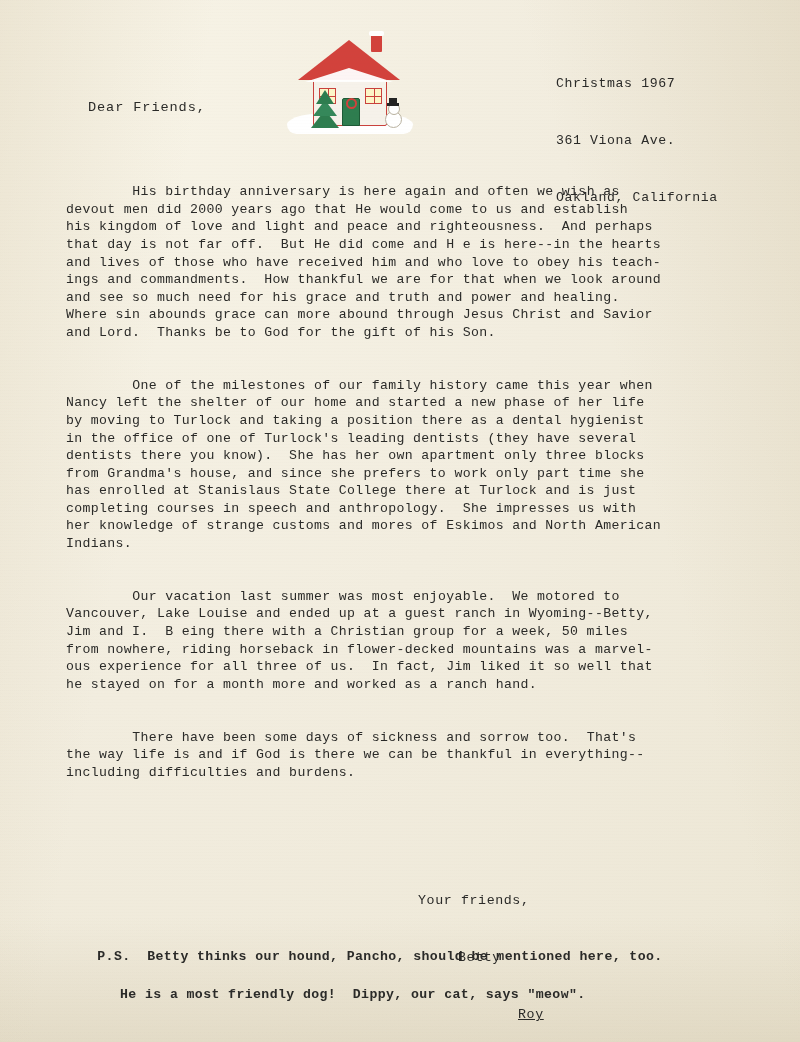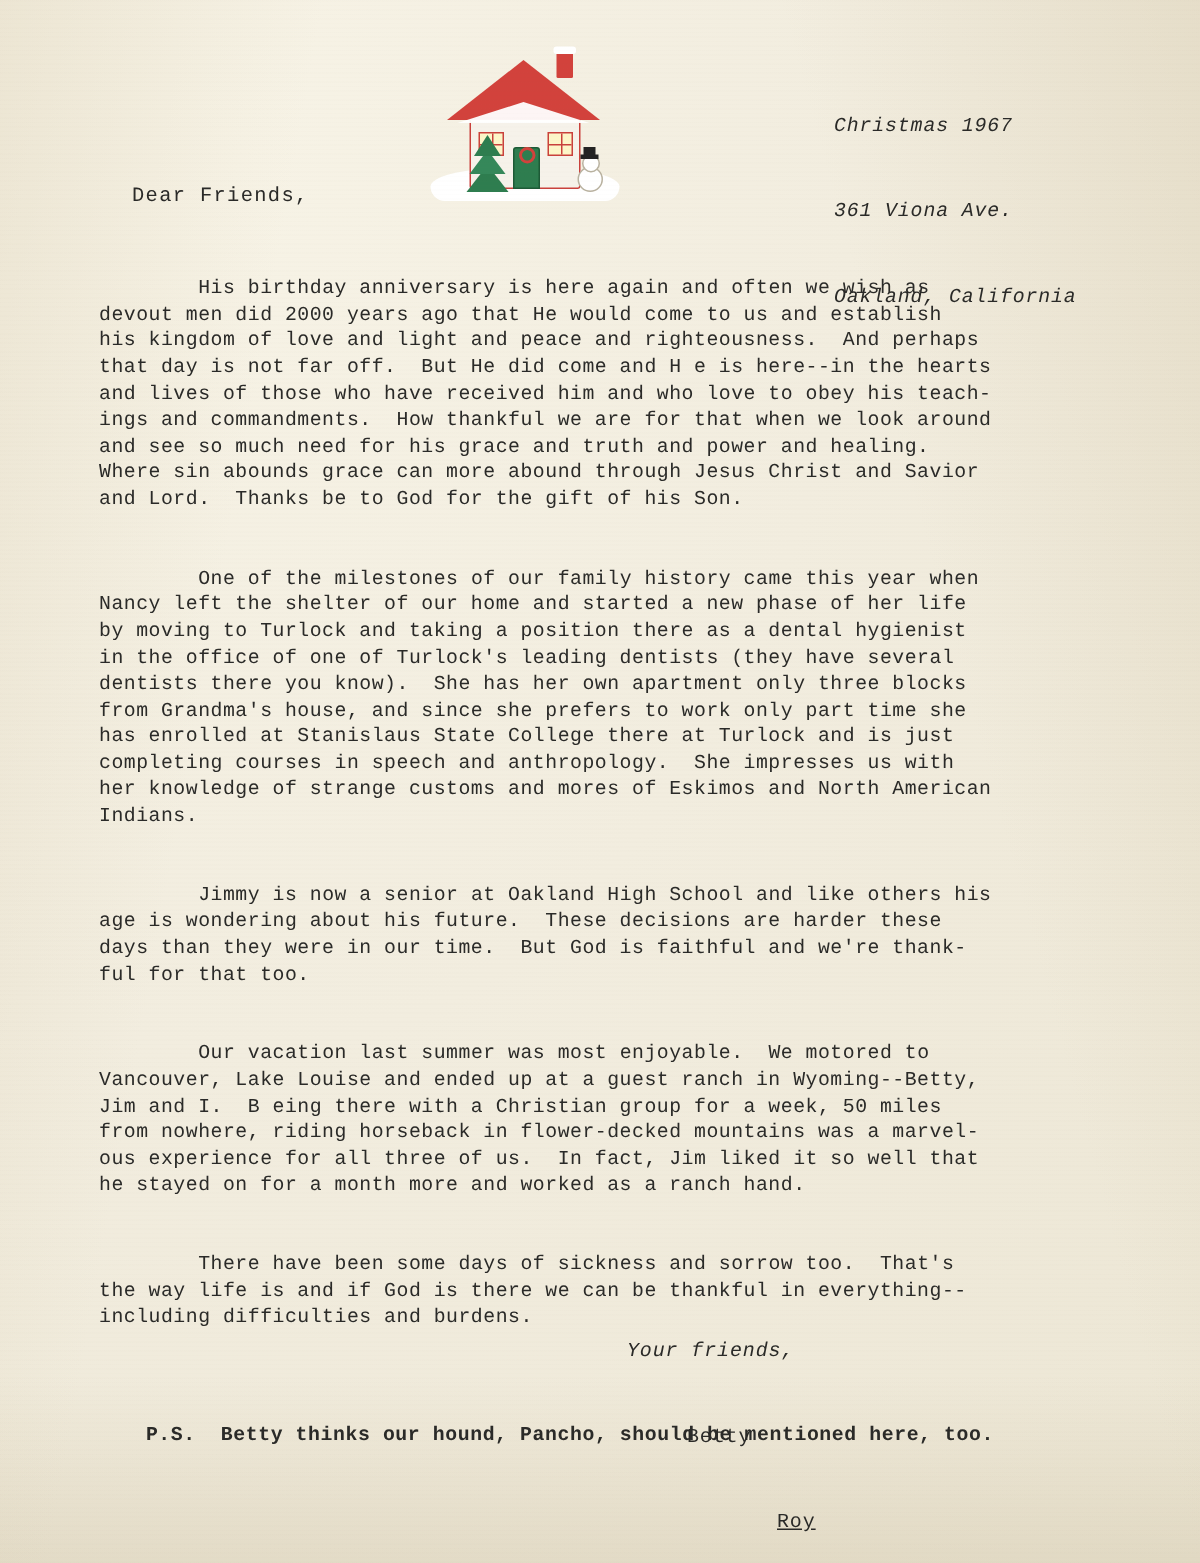--- a/index.html
+++ b/index.html
@@ -32,21 +32,20 @@
     pointer-events: none;
   }
 
   
   .header {
     position: absolute;
     top: 16px;
     left: 0;
     width: 800px;
     height: 120px;
-    font-style: italic;
   }
   .letterhead-art {
     position: absolute;
     left: 285px;
     top: 0px;
     width: 130px;
     height: 122px;
   }
   .address-block {
     position: absolute;
@@ -230,21 +229,21 @@
     bottom: 34px;
     width: 8px;
     height: 6px;
     background: #232323;
   }
 
   
   .salutation {
     position: absolute;
     left: 88px;
-    top: 124px;
+    top: 100px;
     font-size: 13.6px;
     letter-spacing: 0.9px;
   }
   .letter-body {
     position: absolute;
     left: 66px;
     top: 148px;
     width: 706px;
     font-size: 13.2px;
     line-height: 17.6px;
@@ -257,21 +256,21 @@
   }
   .closing {
     position: absolute;
     left: 418px;
     top: 853px;
     font-size: 13.3px;
     line-height: 19px;
     letter-spacing: 0.6px;
     white-space: pre;
   }
-  .sign-1 { display: block; font-style: italic; }
+  .sign-1 { display: block; }
   .sign-2 { display: block; margin-left: 40px; }
   .sign-3 { display: block; margin-left: 100px; text-decoration: underline; }
   .ps-block {
     position: absolute;
     left: 64px;
     top: 928px;
     font-size: 13.2px;
     line-height: 19px;
     letter-spacing: 0.4px;
     white-space: pre;
@@ -347,24 +346,20 @@
     <p class="para">        One of the milestones of our family history came this year when
 Nancy left the shelter of our home and started a new phase of her life
 by moving to Turlock and taking a position there as a dental hygienist
 in the office of one of Turlock's leading dentists (they have several
 dentists there you know).  She has her own apartment only three blocks
 from Grandma's house, and since she prefers to work only part time she
 has enrolled at Stanislaus State College there at Turlock and is just
 completing courses in speech and anthropology.  She impresses us with
 her knowledge of strange customs and mores of Eskimos and North American
 Indians.</p>
-    <p class="para">        Jimmy is now a senior at Oakland High School and like others his
-age is wondering about his future.  These decisions are harder these
-days than they were in our time.  But God is faithful and we're thank-
-ful for that too.</p>
     <p class="para">        Our vacation last summer was most enjoyable.  We motored to
 Vancouver, Lake Louise and ended up at a guest ranch in Wyoming--Betty,
 Jim and I.  B eing there with a Christian group for a week, 50 miles
 from nowhere, riding horseback in flower-decked mountains was a marvel-
 ous experience for all three of us.  In fact, Jim liked it so well that
 he stayed on for a month more and worked as a ranch hand.</p>
     <p class="para">        There have been some days of sickness and sorrow too.  That's
 the way life is and if God is there we can be thankful in everything--
 including difficulties and burdens.</p>
     
@@ -372,16 +367,17 @@
 
   <div class="closing">
     <span class="sign-1">Your friends,</span>
     <span class="sign-2">Betty</span>
     <span class="sign-3">Roy</span>
     
   </div>
 
   <div class="ps-block">
     <span class="ps-label">P.S.</span><span>  </span><span>Betty thinks our hound, Pancho, should be mentioned here, too.</span>
+    <span class="ps-line-2">He is a most friendly dog!  Dippy, our cat, says "meow".</span>
   </div>
 
   <div class="grain"></div>
 </div>
 
 </body></html>

